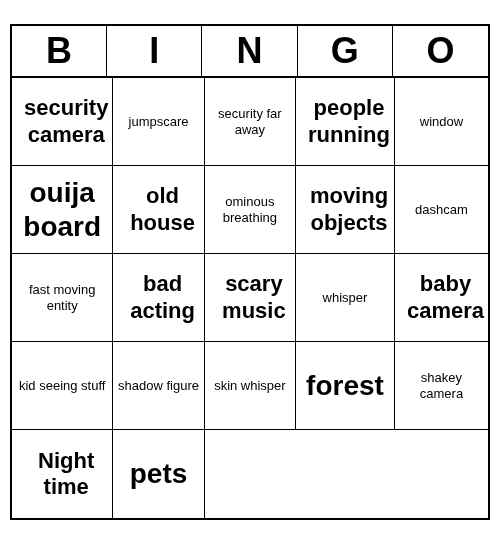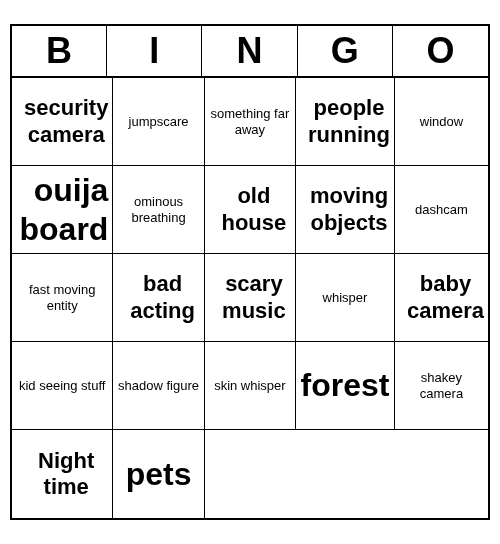--- a/index.html
+++ b/index.html
@@ -69,45 +69,44 @@
       border-bottom: none;
     }
 
     .bingo-cell.large-text {
       font-size: 22px;
       font-weight: bold;
       padding-left: 12px;
     }
 
     .bingo-cell.xlarge-text {
-      font-size: 32px;
+      font-size: 28px;
       font-weight: bold;
-      text-align: right;
     }
   </style>
 </head>
 <body>
 
 <div class="bingo-container">
   <div class="bingo-header">
   <div class="bingo-header-cell">B</div>
       <div class="bingo-header-cell">I</div>
       <div class="bingo-header-cell">N</div>
       <div class="bingo-header-cell">G</div>
       <div class="bingo-header-cell">O</div>
     </div>
   <div class="bingo-grid">
   <div class="bingo-cell large-text">security camera</div>
       <div class="bingo-cell">jumpscare</div>
-      <div class="bingo-cell">something far away</div>
+      <div class="bingo-cell">security far away</div>
       <div class="bingo-cell large-text">people running</div>
       <div class="bingo-cell">window</div>
       <div class="bingo-cell xlarge-text">ouija board</div>
+      <div class="bingo-cell large-text">old house</div>
       <div class="bingo-cell">ominous breathing</div>
-      <div class="bingo-cell large-text">old house</div>
       <div class="bingo-cell large-text">moving objects</div>
       <div class="bingo-cell">dashcam</div>
       <div class="bingo-cell">fast moving entity</div>
       <div class="bingo-cell large-text">bad acting</div>
       <div class="bingo-cell large-text">scary music</div>
       <div class="bingo-cell">whisper</div>
       <div class="bingo-cell large-text">baby camera</div>
       <div class="bingo-cell">kid seeing stuff</div>
       <div class="bingo-cell">shadow figure</div>
       <div class="bingo-cell">skin whisper</div>

